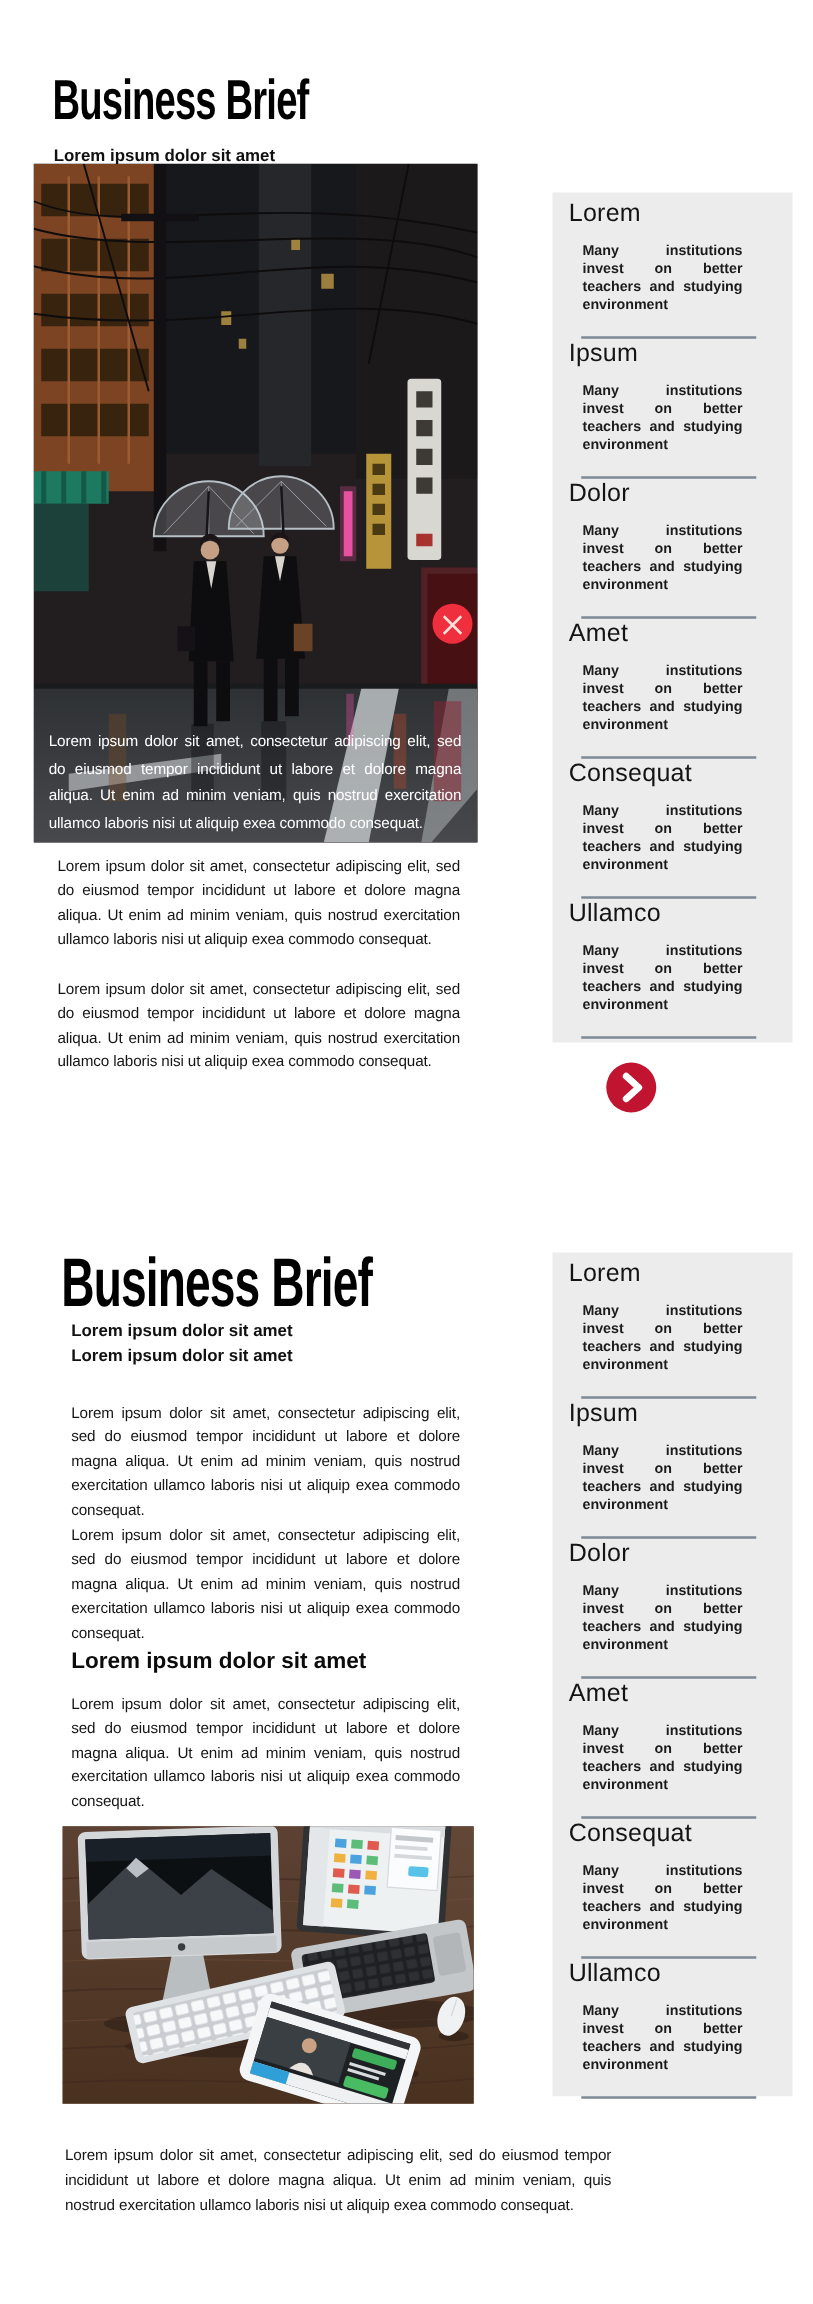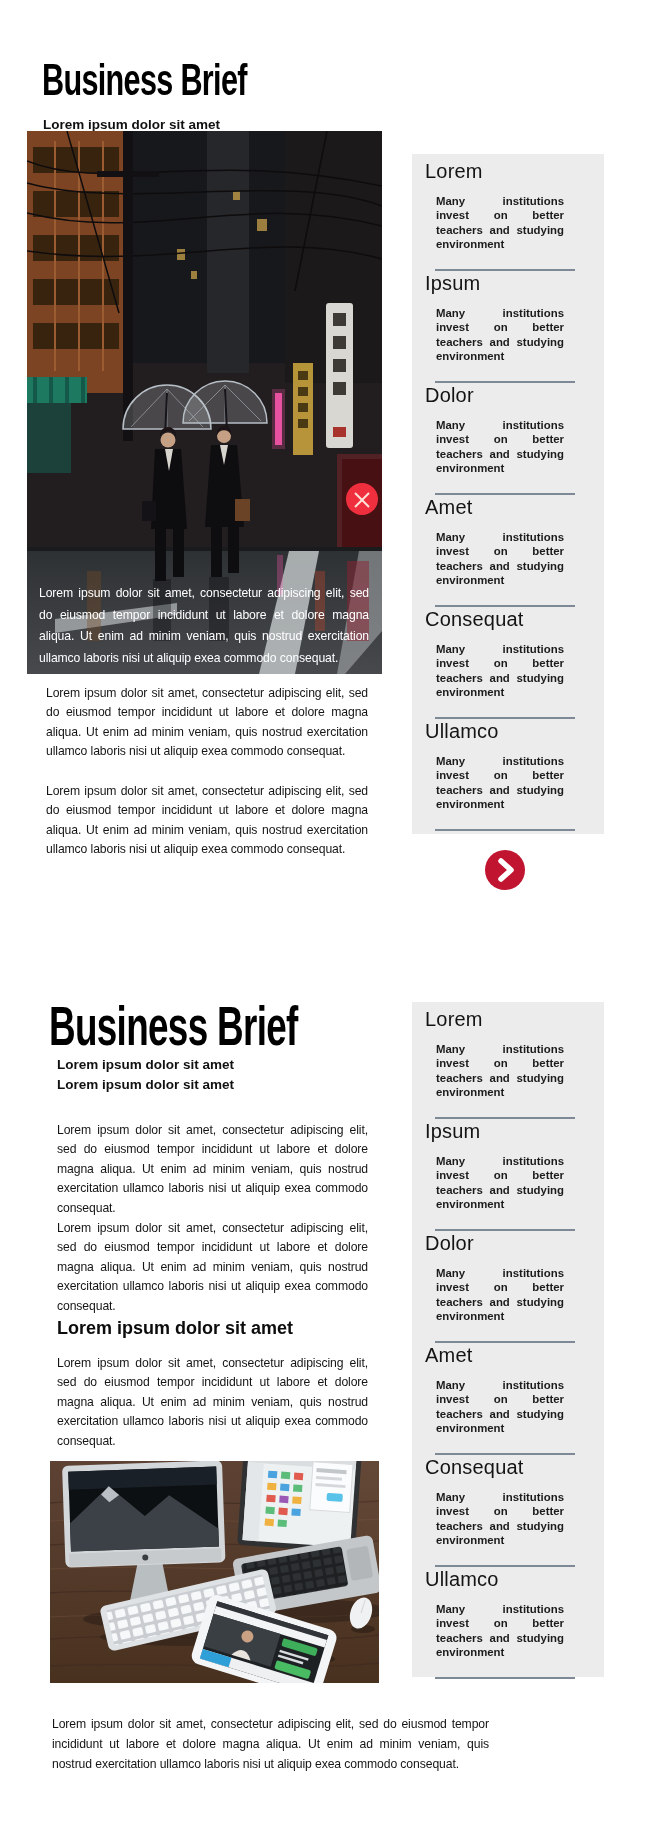--- a/index.html
+++ b/index.html
@@ -27,21 +27,21 @@
   #p2-heading{position:absolute;left:57px;top:1318px;font-size:18px;font-weight:700;color:#0c0c0c;}
   #footer-para{left:52px;top:1714px;width:437px;line-height:20px;}
 
   .photo{position:absolute;overflow:hidden;}
   #photo1{left:27px;top:131px;width:355px;height:543px;background:#221d1f;}
   #photo2{left:50px;top:1461px;width:329px;height:222px;background:#57392b;}
   .photo svg{display:block;width:100%;height:100%;}
   #photo1-caption{position:absolute;left:12px;right:13px;bottom:4px;color:#fff;
                   font-size:12.2px;line-height:21.8px;text-align:justify;letter-spacing:-.1px;}
 
-  .sidebar{position:absolute;left:412px;width:192px;background:var(--sidebar-bg,#ececec);
+  .sidebar{position:absolute;left:442px;width:192px;background:var(--sidebar-bg,#ececec);
            box-sizing:border-box;padding-top:6px;}
   #sidebar1{top:154px;height:680px;}
   #sidebar2{top:1002px;height:675px;}
   .sb-sec{height:112px;box-sizing:border-box;padding:0 29px 0 13px;}
   .sb-h{margin:0 0 5px 0;font-size:20px;font-weight:400;color:#141414;line-height:23px;letter-spacing:.2px;}
   .sb-b{margin:11px;font-size:11.4px;font-weight:700;line-height:14.3px;text-align:justify;color:#1b1b1b;}
   .sb-div{height:2px;width:140px;margin:18px 0 0 10px;background:var(--divider,#7d8994);}
 
   #next-btn{position:absolute;left:485px;top:850px;width:40px;height:40px;border-radius:50%;
             background:var(--accent-red,#c01430);border:none;padding:0;cursor:pointer;

